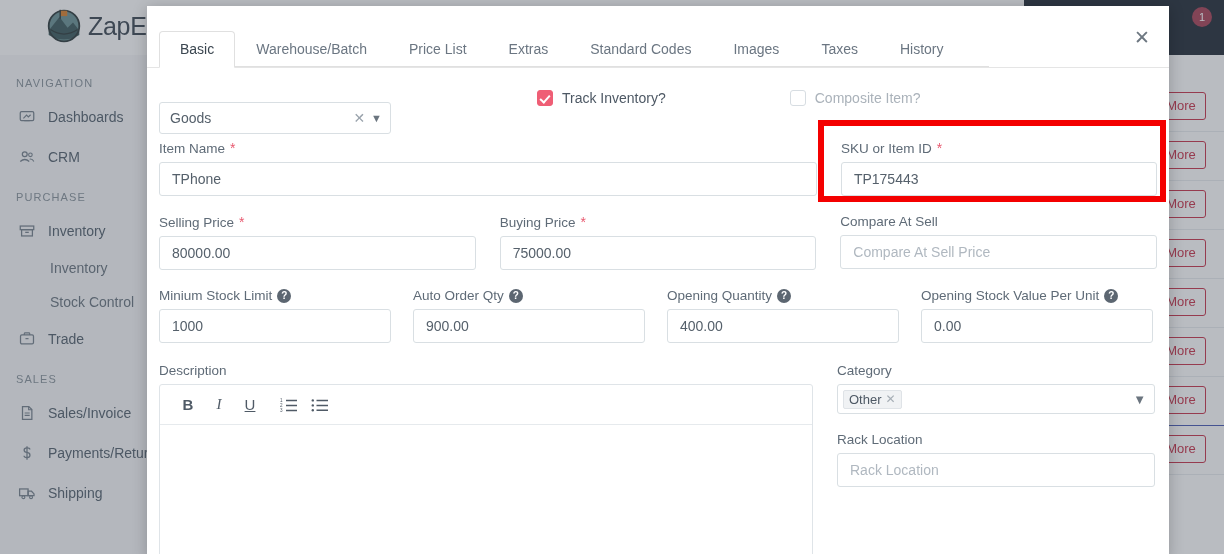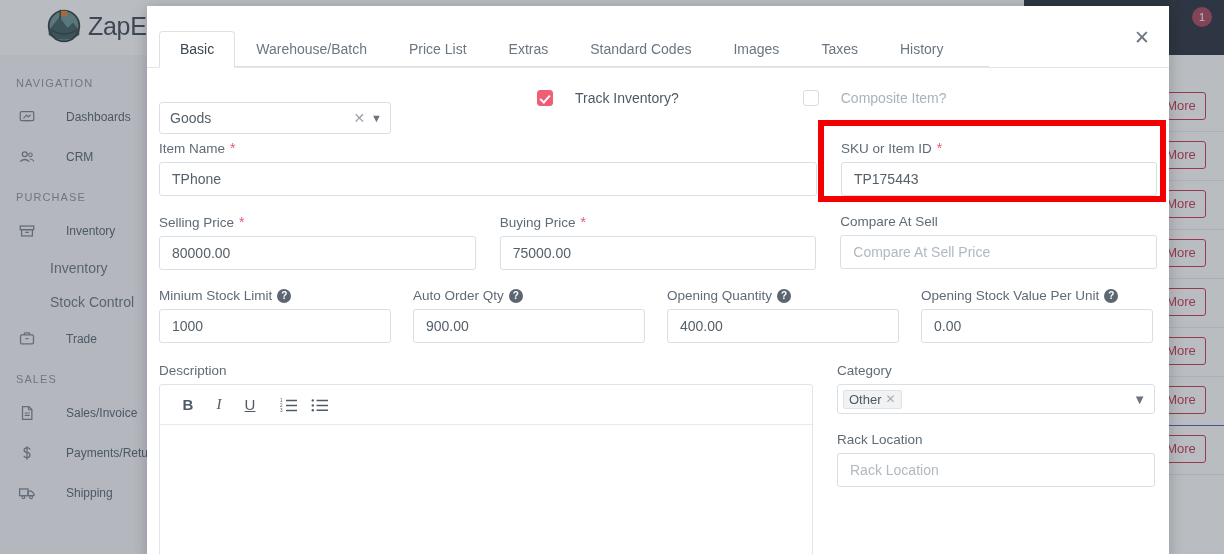--- a/index.html
+++ b/index.html
@@ -48,22 +48,22 @@
   .sidebar {
     position: absolute; left: 0; top: 55px; width: 160px; bottom: 0;
     background: #f7f8f9;
     border-right: 1px solid #e7eaec;
   }
   .nav-section-label {
     font-size: 11px; letter-spacing: 1.1px; color: #8a949c;
     padding: 0 0 0 16px; font-weight: normal;
   }
   .nav-item {
-    display: flex; align-items: center; gap: 30px;
-    height: 40px; padding-left: 18px; color: #56636f; font-size: 12px;
+    display: flex; align-items: center; gap: 12px;
+    height: 40px; padding-left: 18px; color: #56636f; font-size: 14px;
     white-space: nowrap;
   }
   .nav-item .ico { width: 18px; height: 18px; display: block; flex: 0 0 18px; }
   .nav-sub {
     height: 34px; display: flex; align-items: center;
     padding-left: 50px; color: #6b7680; font-size: 14px; white-space: nowrap;
   }
 
   .content-area {
     position: absolute; left: 160px; top: 55px; right: 0; bottom: 0;
@@ -148,21 +148,21 @@
   
   .typesel {
     position: absolute; left: 0; top: 16px; width: 232px; height: 32px;
     border: 1px solid #d9dfe3; border-radius: 3px; background: #fff;
     display: flex; align-items: center; padding: 0 8px 0 10px;
   }
   .typesel .val { flex: 1; font-size: 14px; color: #55606b; }
   .typesel .x { color: #9aa3ac; font-size: 14px; margin-right: 6px; }
   .typesel .cv { color: #6b757f; font-size: 11px; }
 
-  .chk-wrap { display: flex; align-items: center; gap: 22px; }
+  .chk-wrap { display: flex; align-items: center; gap: 9px; }
   .chk {
     width: 16px; height: 16px; border-radius: 3px; border: 1px solid #d7dde2;
     background: #fff; display: block; position: relative;
   }
   .chk.on { background: #ef5e75; border-color: #ef5e75; }
   .chk.on:after {
     content: ""; position: absolute; left: 4px; top: 2px;
     width: 4px; height: 8px; border: solid #fff; border-width: 0 2px 2px 0;
     transform: rotate(42deg);
   }

